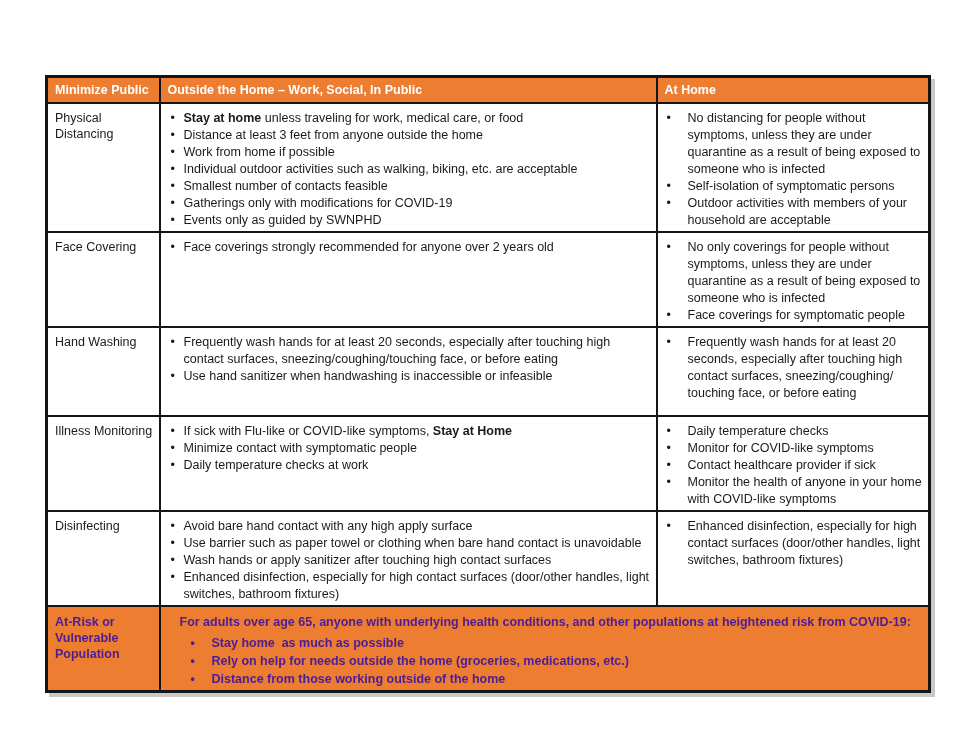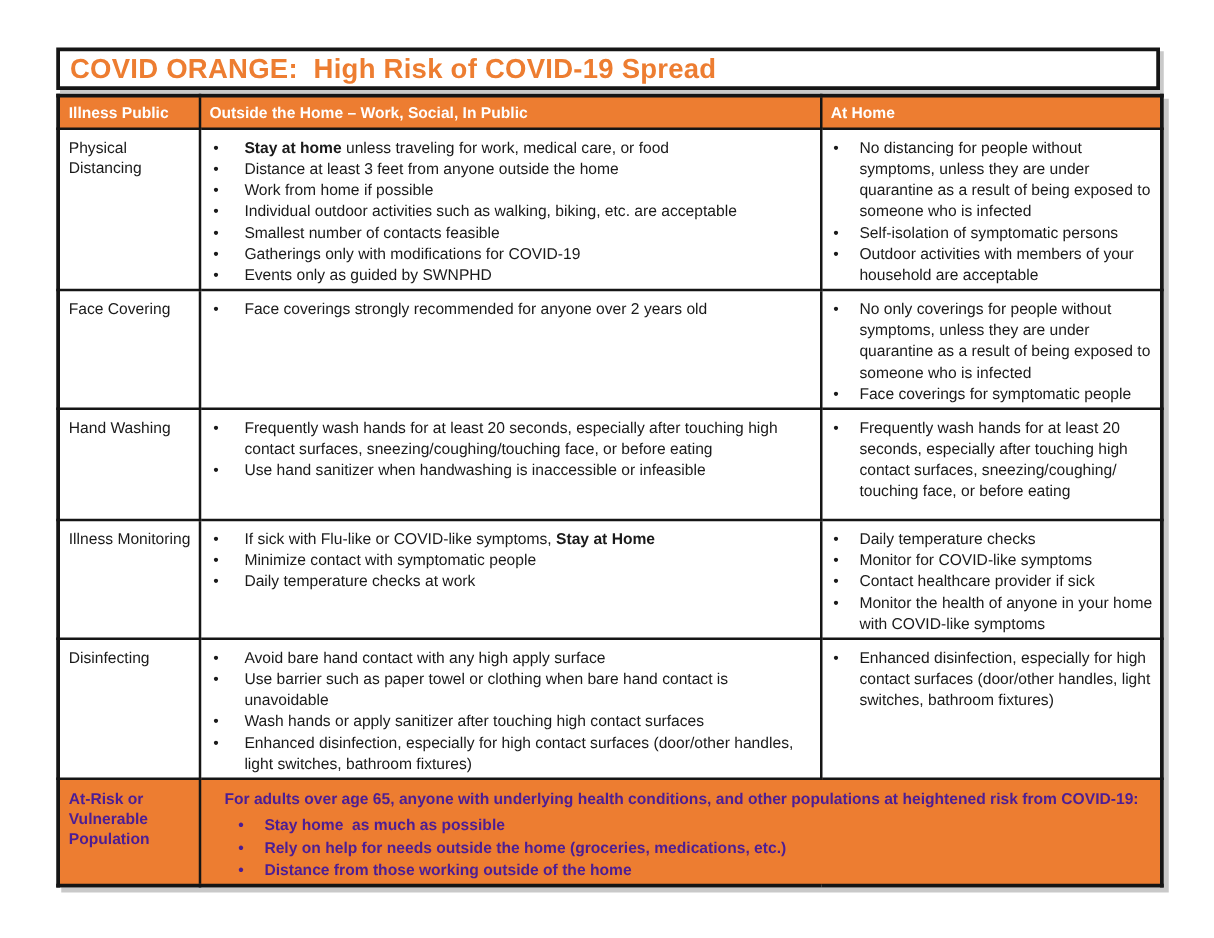--- a/index.html
+++ b/index.html
@@ -60,21 +60,21 @@
     font-size: 12.5px;
     text-align: left;
     padding: 5px 7px 4px 7px;
     height: 26px;
   }
   td.label { padding: 6px 4px 2px 7px; font-size: 12.5px; line-height: 16px; }
   td.cell  { padding: 6px 6px 2px 0; }
   ul.bullets { margin: 0; padding: 0; list-style: none; }
   ul.bullets li {
     position: relative;
-    padding-left: 35px;
+    padding-left: 23px;
     line-height: 17px;
     margin: 0;
   }
   ul.bullets li::before {
     content: "\2022";
     position: absolute;
     left: 10px;
     top: 0;
   }
   td.home ul.bullets li { padding-left: 30px; }
@@ -102,33 +102,30 @@
     line-height: 18px;
     white-space: pre-wrap;
   }
   tr.atrisk ul.bullets li::before { left: 18px; }
 </style>
 </head>
 <body>
 
 <div class="page">
 
-  <div class="title-box">
-    <span class="title-text">COVID ORANGE:  High Risk of COVID-19 Spread</span>
-  </div>
 
   <table class="grid">
     <colgroup>
         <col class="c1">
         <col class="c2">
         <col class="c3">
       </colgroup>
     <thead>
       <tr>
-        <th>Illness Public</th>
+        <th>Minimize Public</th>
         <th>Outside the Home – Work, Social, In Public</th>
         <th>At Home</th>
       </tr>
     </thead>
     <tbody>
 
       <tr class="r0">
         <td class="label">Physical Distancing</td>
         <td class="cell outside">
           <ul class="bullets">

